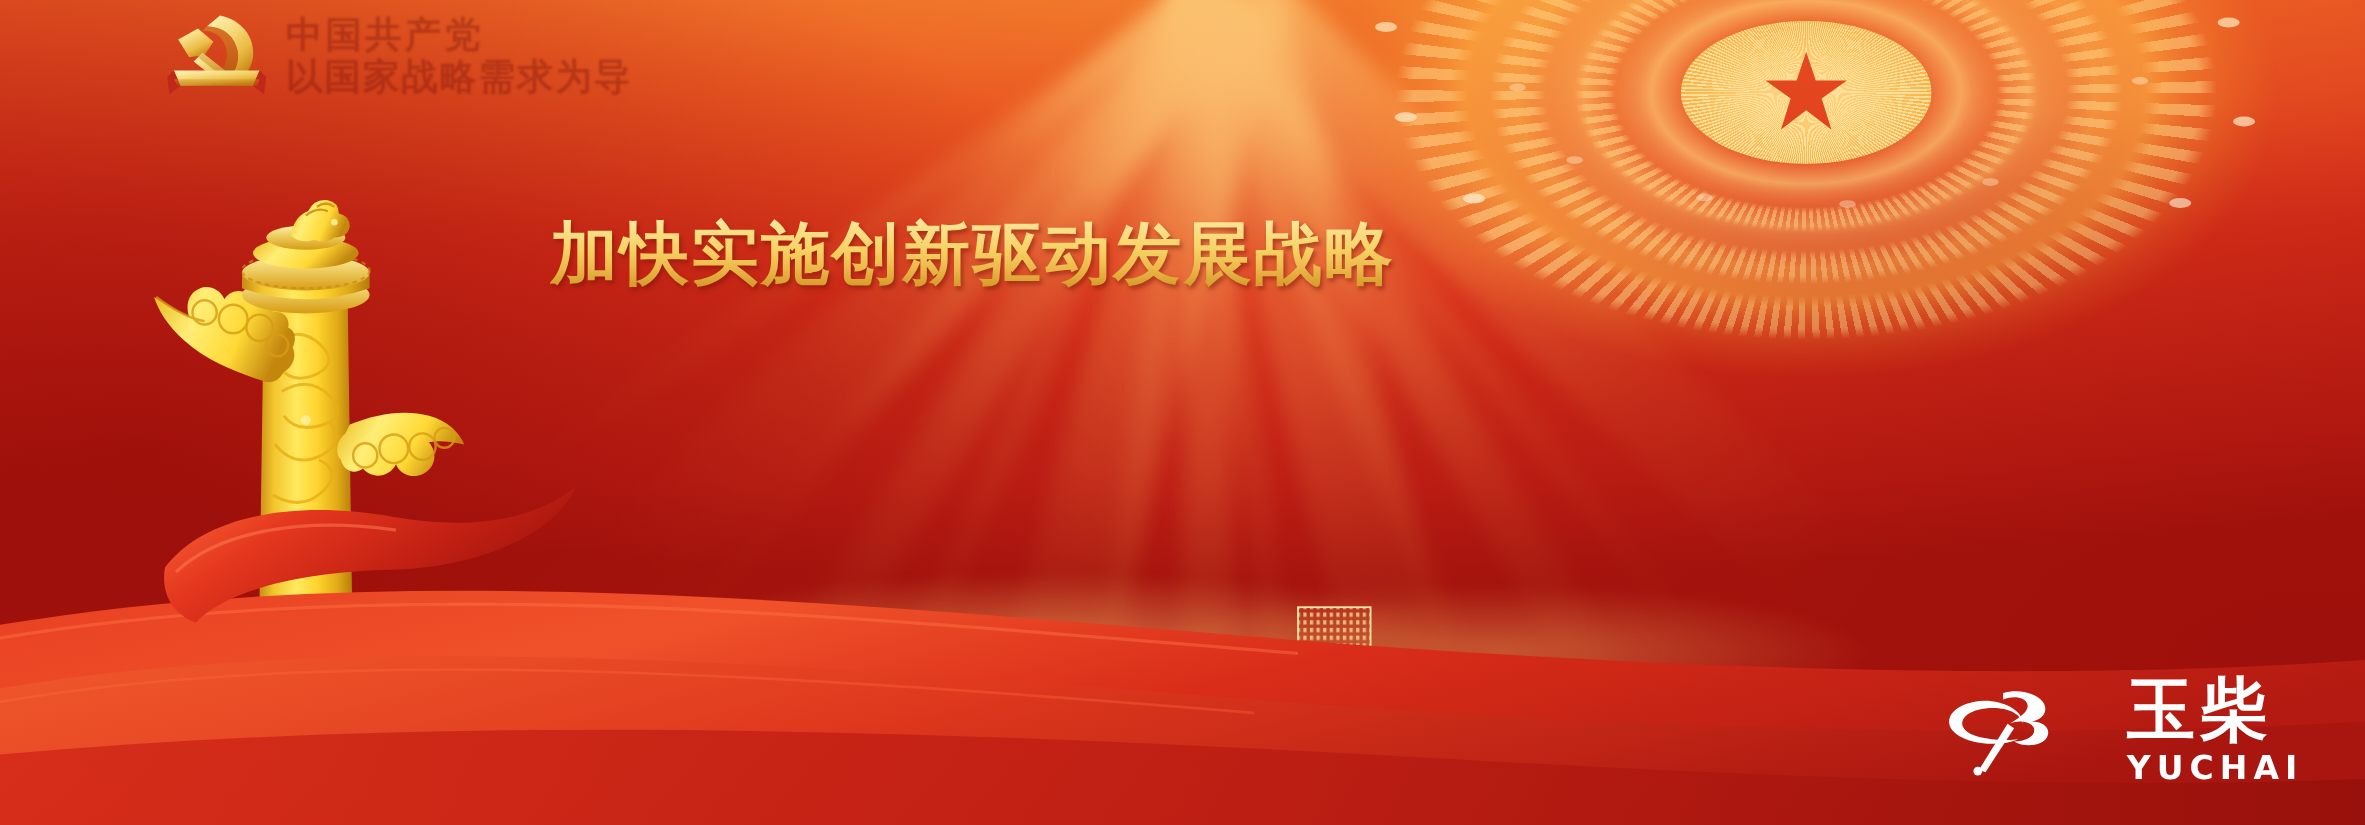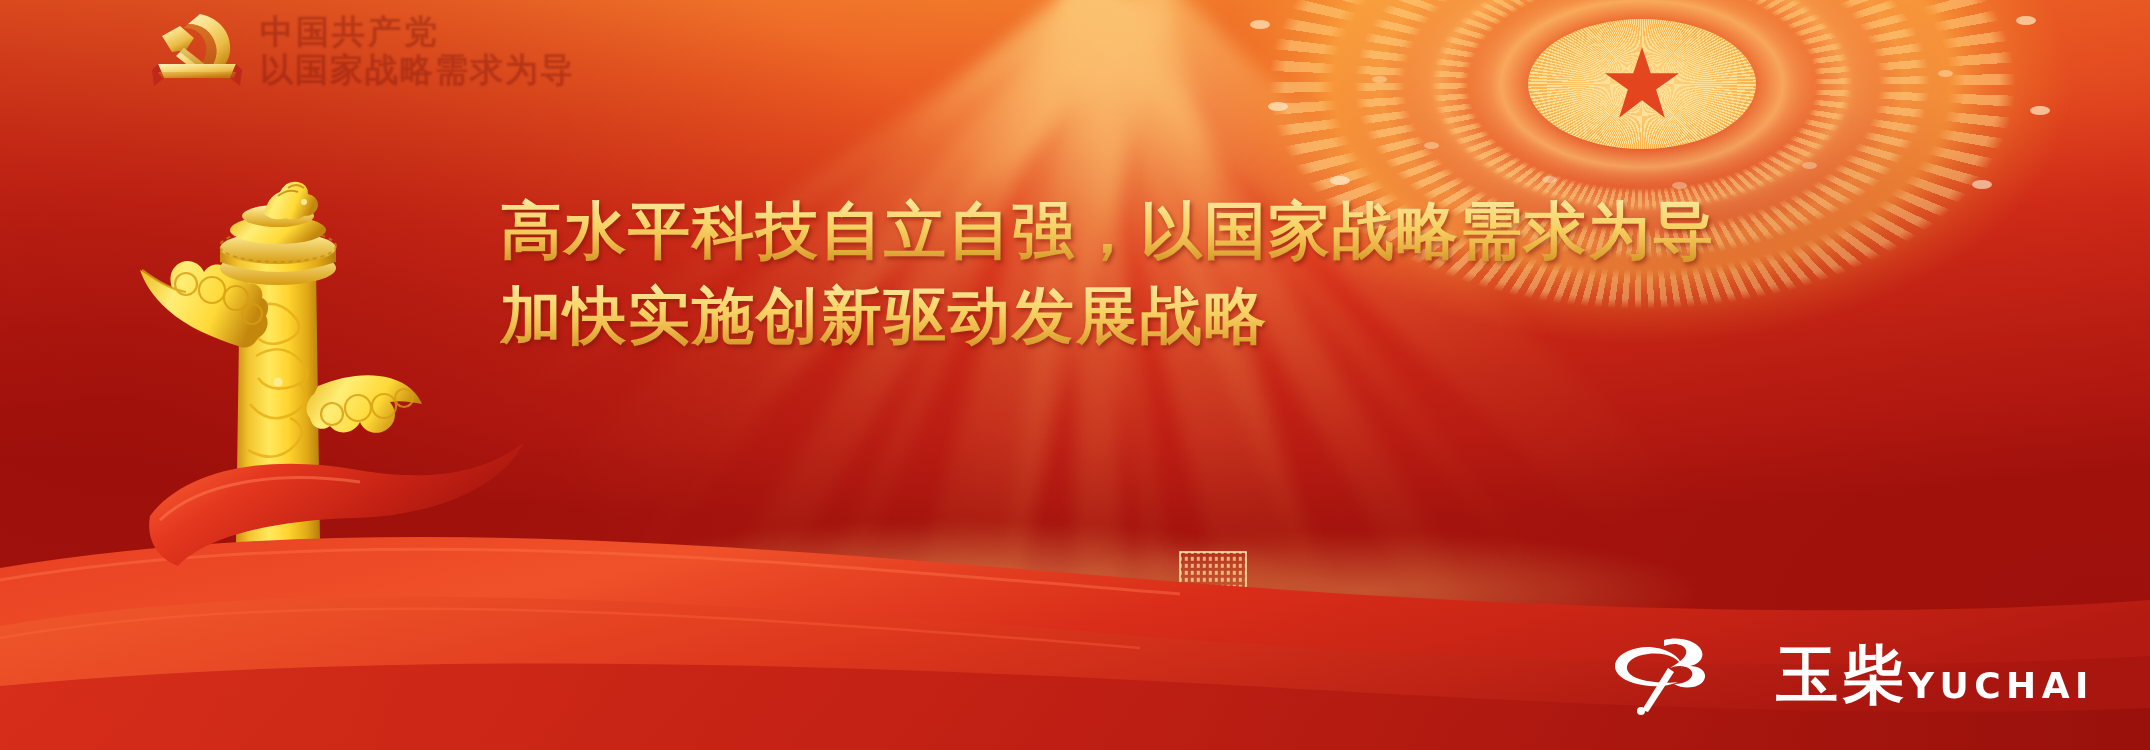--- a/index.html
+++ b/index.html
@@ -131,27 +131,27 @@
     letter-spacing:2px; white-space:nowrap;
     background:linear-gradient(180deg,#FDF3BE 0%,#F9E18C 22%,#F6D263 46%,#ECB84A 66%,#D49A28 86%,#C88D1F 100%);
     -webkit-background-clip:text; background-clip:text; color:transparent;
     filter:drop-shadow(2px 3px 2px rgba(122,16,8,.50));
   }
   .sline.l1 { padding-left:96px; }
 
   
   .yuchai { position:absolute; right:56px; bottom:34px; display:flex; align-items:center; gap:18px; }
   .yc-mark { width:150px; height:82px; flex:0 0 auto; }
-  .yc-word { display:flex; flex-direction:row; align-items:flex-end; }
+  .yc-word { display:flex; flex-direction:column; align-items:flex-start; }
   .yc-cn {
     font-size:62px; font-weight:bold; color:#FFFFFF; line-height:1;
     letter-spacing:4px;
   }
   .yc-en {
-    font-size:36px; font-weight:bold; color:#FFFFFF;
+    font-size:30px; font-weight:bold; color:#FFFFFF;
     letter-spacing:5.5px; margin-top:5px;
   }
 </style>
 </head>
 <body>
 
 <div class="stage">
 
   <div class="bg-base"></div>
 
@@ -430,21 +430,20 @@
         <path d="M8 64 L 86 64 L 84 70 L 12 70 Z" fill="url(#emd)" opacity=".45"></path>
       </svg>
     </div>
     <div class="emblem-text">
       <div class="ln">中国共产党</div>
       <div class="ln ln2">以国家战略需求为导</div>
     </div>
   </div>
 
   <div class="slogan">
-    <div class="sline">高水平科技自立自强，以国家战略需求为导</div>
     <div class="sline">加快实施创新驱动发展战略</div>
   </div>
 
   <div class="yuchai">
     <div class="yc-mark">
       <svg viewBox="0 0 150 82" xmlns="http://www.w3.org/2000/svg">
 
         <path d="M74 34 C 74 20, 50 10, 30 14 C 10 18, 2 30, 10 40 C 20 52, 52 56, 70 48
                  C 58 50, 30 48, 22 40 C 14 32, 22 22, 40 20 C 58 18, 72 24, 74 34 Z" fill="#FFFFFF"></path>
 

